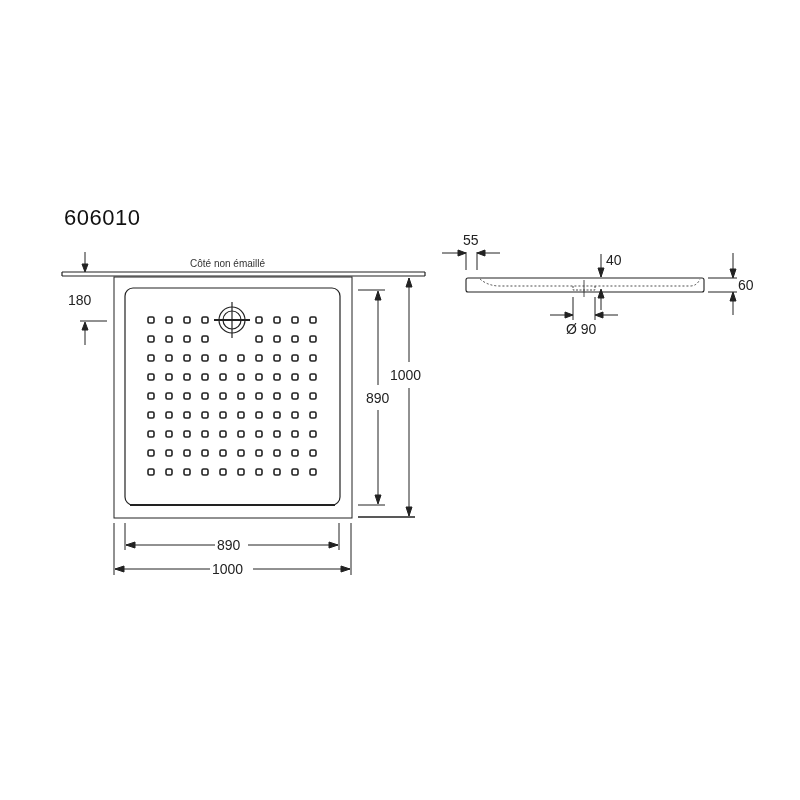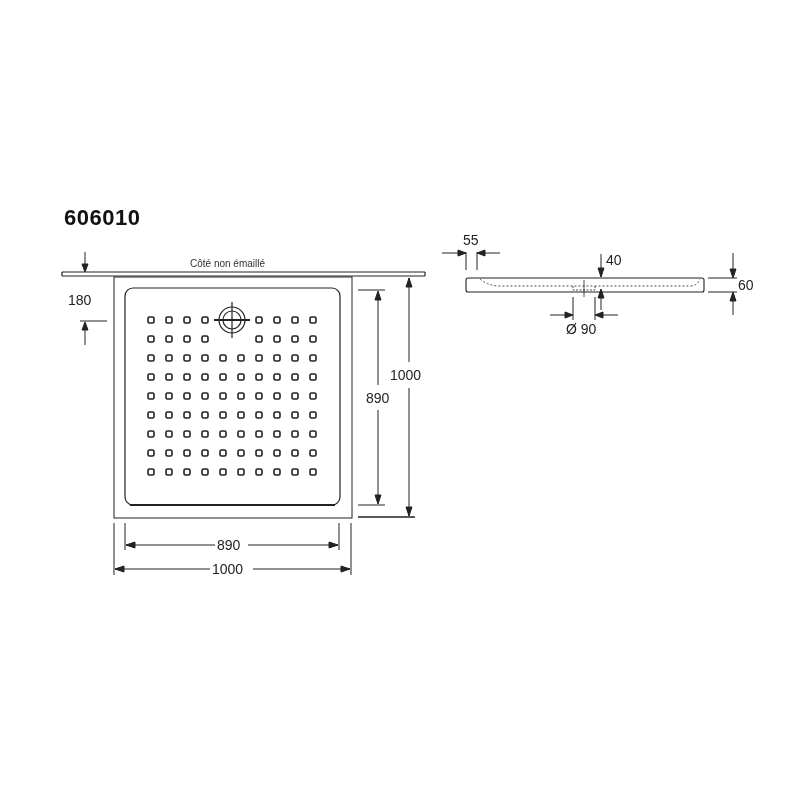--- a/index.html
+++ b/index.html
@@ -1,17 +1,17 @@
 <!DOCTYPE html>
 <html><head>
   <meta charset="utf-8">
   <style>
     html, body { margin: 0; padding: 0; background: #ffffff; }
     body { width: 800px; height: 800px; position: relative; overflow: hidden; font-family: "Liberation Sans", sans-serif; }
-    .title { position: absolute; left: 64px; top: 205px; font-size: 22px; font-weight: bold; color: #111; letter-spacing: 0.5px; }
+    .title { position: absolute; left: 64px; top: 205px; font-size: 22px; font-weight: normal; color: #111; letter-spacing: 0.5px; }
     svg { position: absolute; left: 0; top: 0; }
     .dim-text { font-family: "Liberation Sans", sans-serif; font-size: 14px; fill: #222; }
     .small-text { font-family: "Liberation Sans", sans-serif; font-size: 10px; fill: #333; }
   </style>
 </head>
 <body>
 
 <div class="title">606010</div>
 
 <svg width="800" height="800" viewBox="0 0 800 800">

